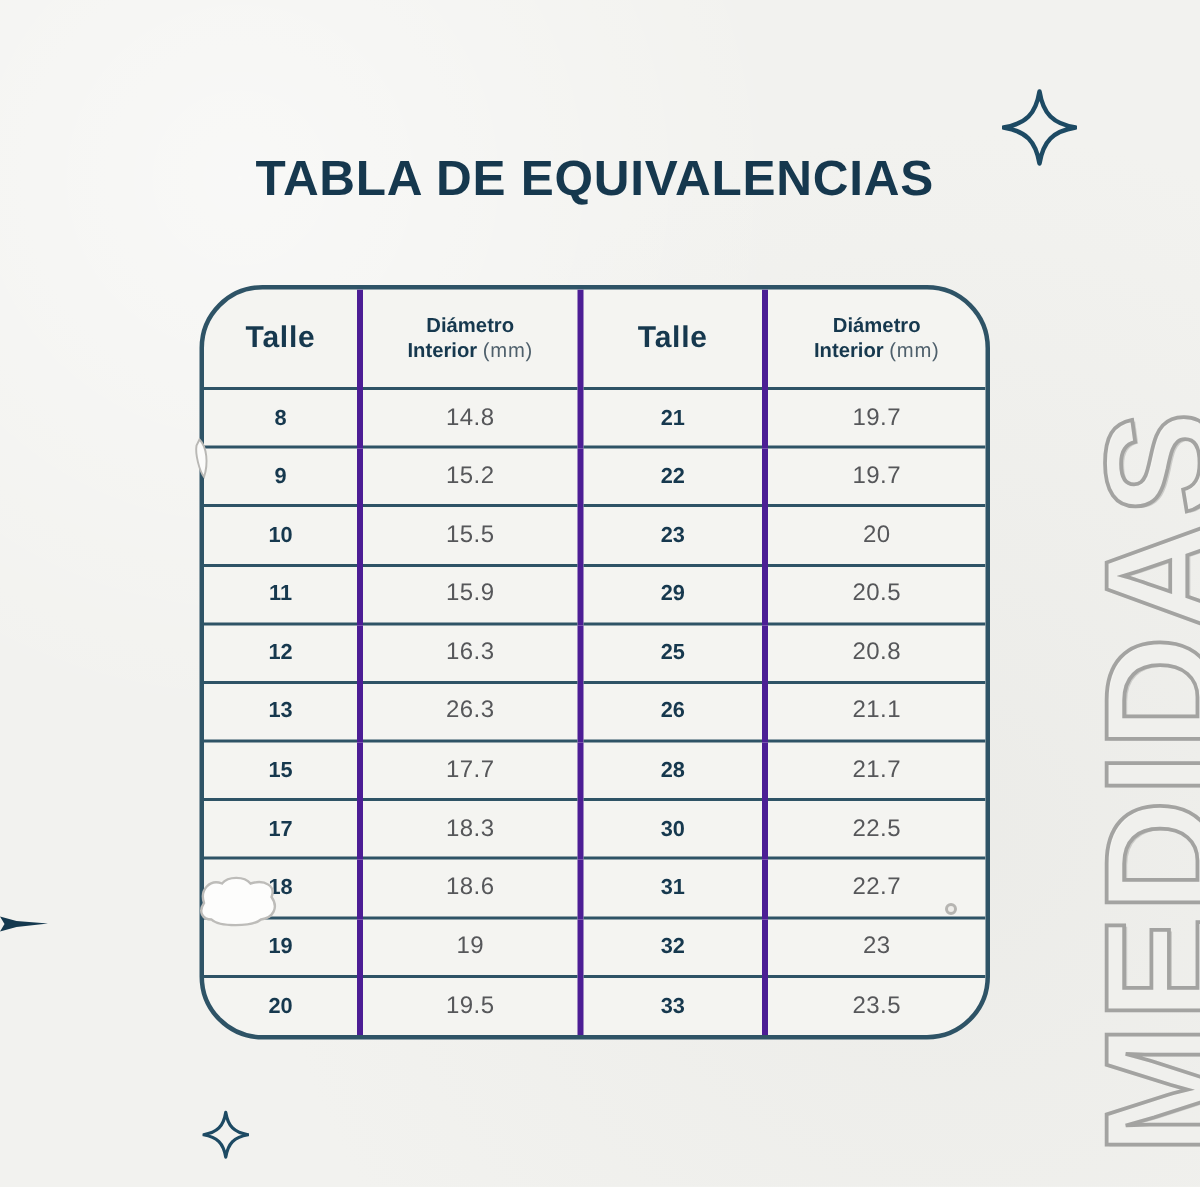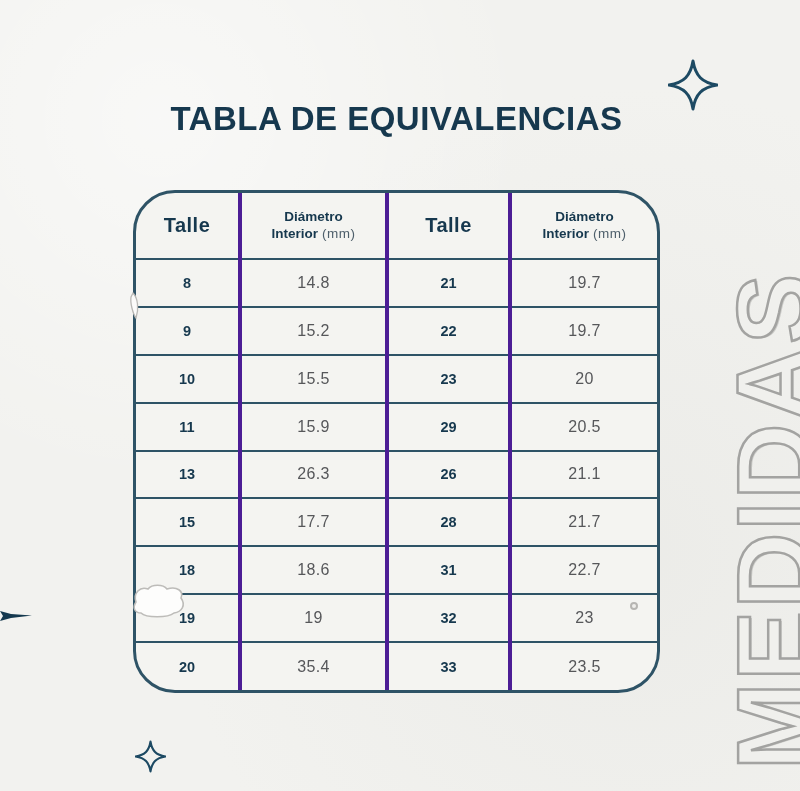--- a/index.html
+++ b/index.html
@@ -117,46 +117,58 @@
           <td class="talle vline">23</td>
           <td class="value vline">20</td>
         </tr>
         <tr>
           <td class="talle">11</td>
           <td class="value vline">15.9</td>
           <td class="talle vline">29</td>
           <td class="value vline">20.5</td>
         </tr>
         <tr>
+          <td class="talle">12</td>
+          <td class="value vline">16.3</td>
+          <td class="talle vline">25</td>
+          <td class="value vline">20.8</td>
+        </tr>
+        <tr>
           <td class="talle">13</td>
           <td class="value vline">26.3</td>
           <td class="talle vline">26</td>
           <td class="value vline">21.1</td>
         </tr>
         <tr>
           <td class="talle">15</td>
           <td class="value vline">17.7</td>
           <td class="talle vline">28</td>
           <td class="value vline">21.7</td>
+        </tr>
+        <tr>
+          <td class="talle">17</td>
+          <td class="value vline">18.3</td>
+          <td class="talle vline">30</td>
+          <td class="value vline">22.5</td>
         </tr>
         <tr>
           <td class="talle">18</td>
           <td class="value vline">18.6</td>
           <td class="talle vline">31</td>
           <td class="value vline">22.7</td>
         </tr>
         <tr>
           <td class="talle">19</td>
           <td class="value vline">19</td>
           <td class="talle vline">32</td>
           <td class="value vline">23</td>
         </tr>
         <tr>
           <td class="talle">20</td>
-          <td class="value vline">35.4</td>
+          <td class="value vline">19.5</td>
           <td class="talle vline">33</td>
           <td class="value vline">23.5</td>
         </tr>
       </tbody>
   </table>
 </div>
 
 <svg class="abs" style="left:127px;top:582px;" width="62" height="38" viewBox="0 0 62 38">
   <path d="M9,20 C6,11 13,4 21,7 C25,2 36,2 40,7 C50,4 57,9 54,16 C59,23 55,30 47,31 C41,36 19,36 14,31 C8,31 5,26 9,20 Z" fill="#fdfdfc" stroke="#bdbcb9" stroke-width="1.6"></path>
 </svg>

